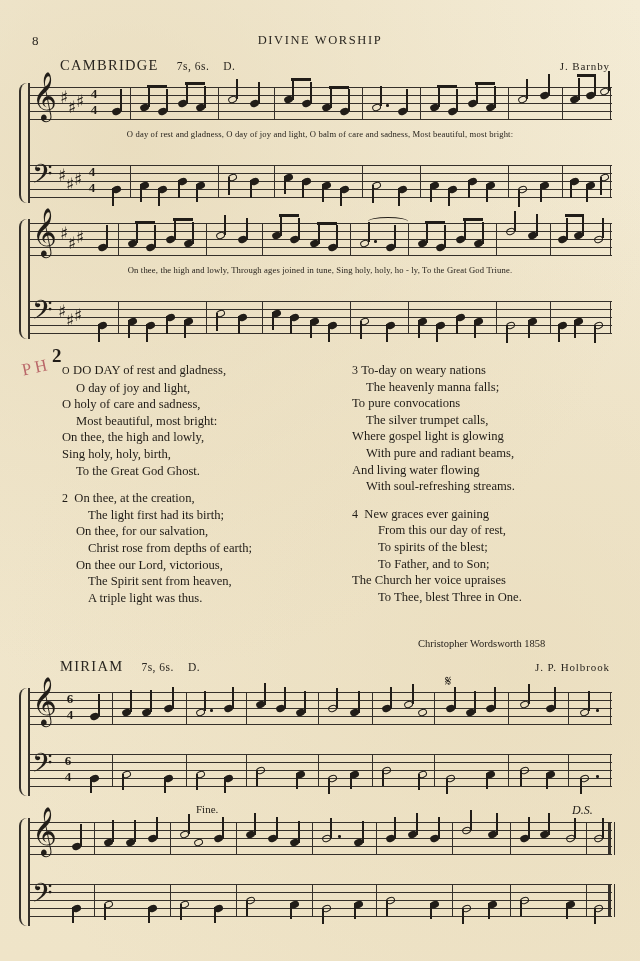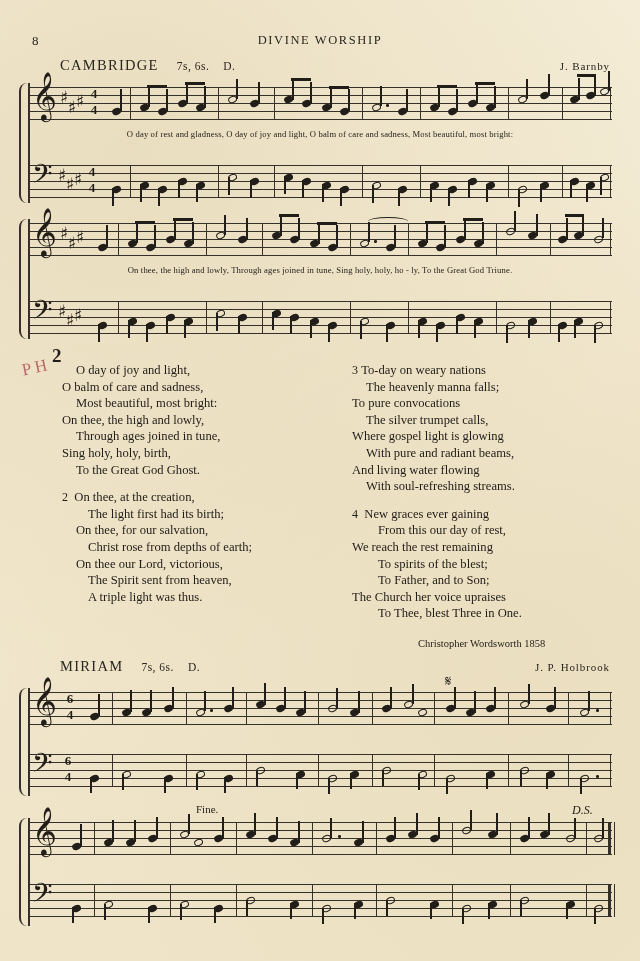--- a/index.html
+++ b/index.html
@@ -561,25 +561,25 @@
         <div class="stem" style="left:566px; top:28px; height:18px;"></div>
       <div class="barline" style="left:582px; top:4px;"></div>
     </div>
   </div>
 
   <div class="pencil" style="left:22px; top:358px;">P H</div>
   <div class="bignum" style="left:52px; top:345px;">2</div>
 
   <div class="verses" style="left:62px; top:362px; width:250px;">
     <div class="verse">
+      <div><span class="smallcaps">O</span> D<span style="font-variant:small-caps"></span>O DAY of rest and gladness,</div>
       <div class="i1">O day of joy and light,</div>
-      <div>O balm of care and sadness,</div>
+      <div>O holy of care and sadness,</div>
       <div class="i1">Most beautiful, most bright:</div>
       <div>On thee, the high and lowly,</div>
-      <div class="i1">Through ages  joined in tune,</div>
       <div>Sing holy, holy, birth,</div>
       <div class="i1">To the Great God Ghost.</div>
     </div>
     <div class="verse">
       <div><span class="vnum">2</span>&nbsp;&nbsp;<span>On thee, at the creation,</span></div>
       <div class="i2">The light first had its birth;</div>
       <div class="i1">On thee, for our salvation,</div>
       <div class="i2">Christ rose from depths of earth;</div>
       <div class="i1">On thee our Lord, victorious,</div>
       <div class="i2">The Spirit sent from heaven,</div>
@@ -594,21 +594,20 @@
       <div>To pure convocations</div>
       <div class="i1">The silver trumpet calls,</div>
       <div>Where gospel light is glowing</div>
       <div class="i1">With pure and radiant beams,</div>
       <div>And living water flowing</div>
       <div class="i1">With soul-refreshing streams.</div>
     </div>
     <div class="verse">
       <div><span class="vnum">4</span>&nbsp;&nbsp;<span>New graces ever gaining</span></div>
       <div class="i2">From this our day of  rest,</div>
-      <div>We reach the rest remaining</div>
       <div class="i2">To spirits of  the blest;</div>
       <div class="i2">To Father, and to Son;</div>
       <div>The Church her voice upraises</div>
       <div class="i2">To Thee, blest Three in One.</div>
     </div>
   </div>
 
   <div class="attrib" style="left:418px; top:638px;">Christopher Wordsworth 1858</div>
 
   <div class="tune-head" style="top:658px;">

